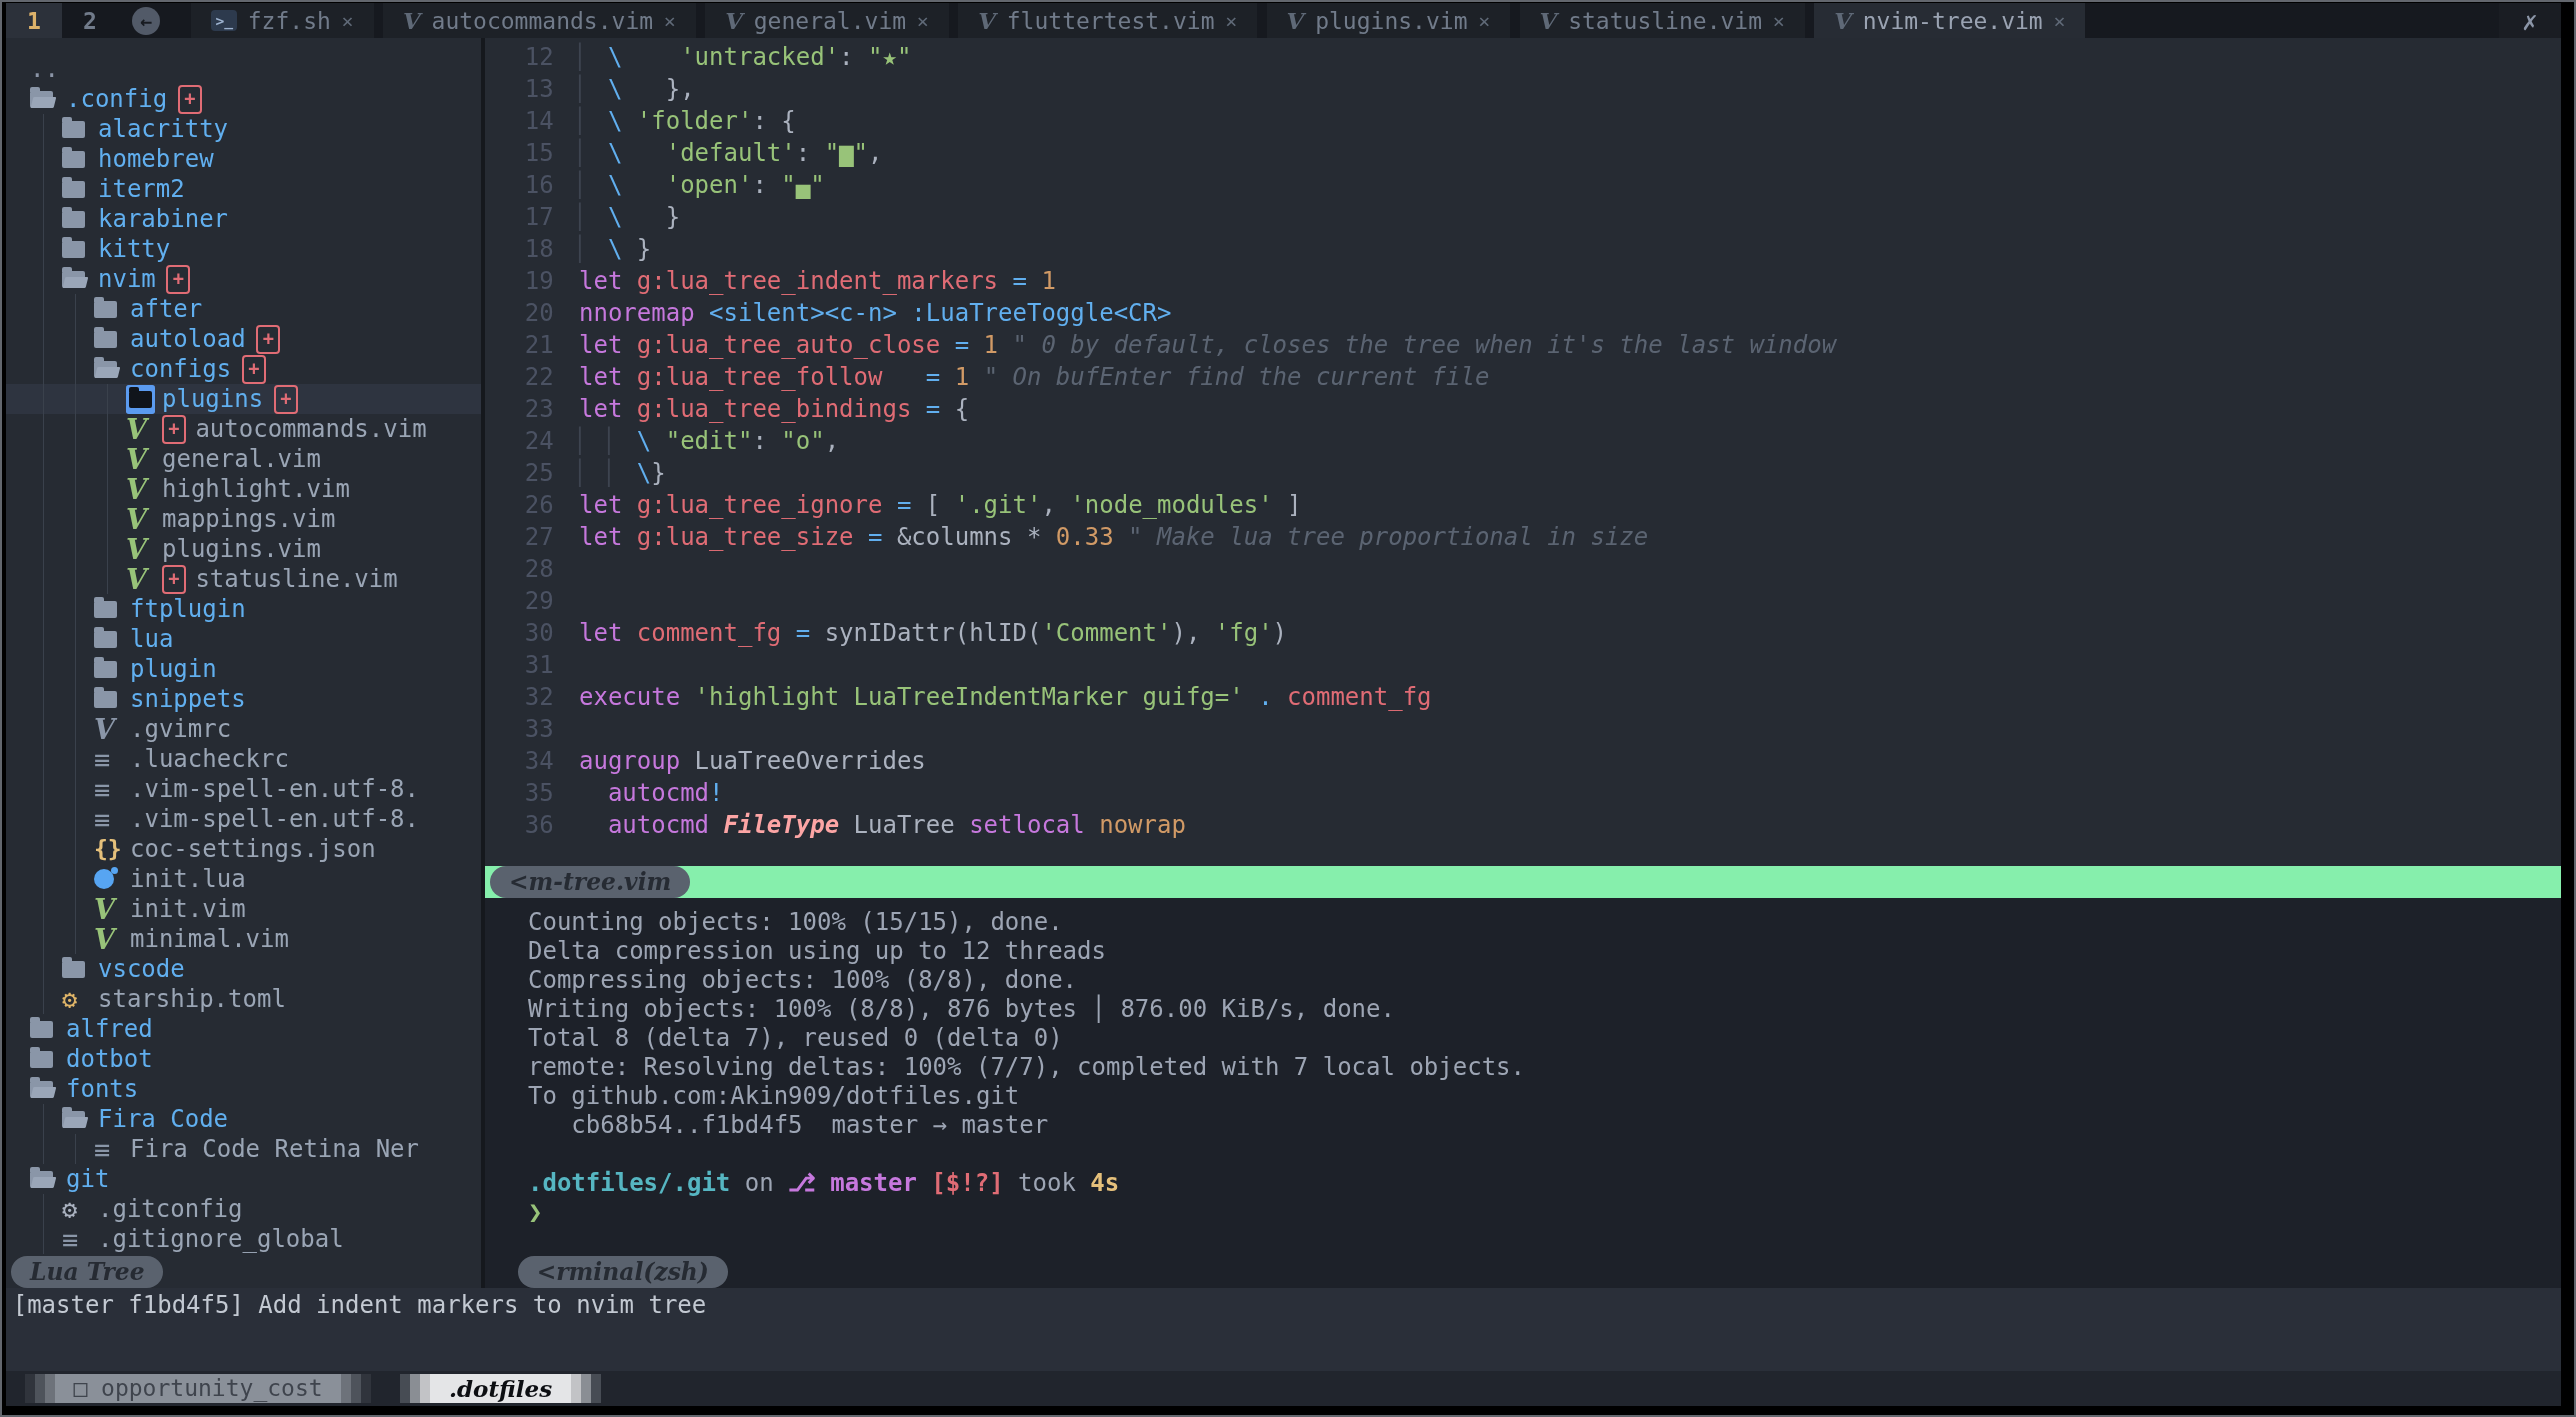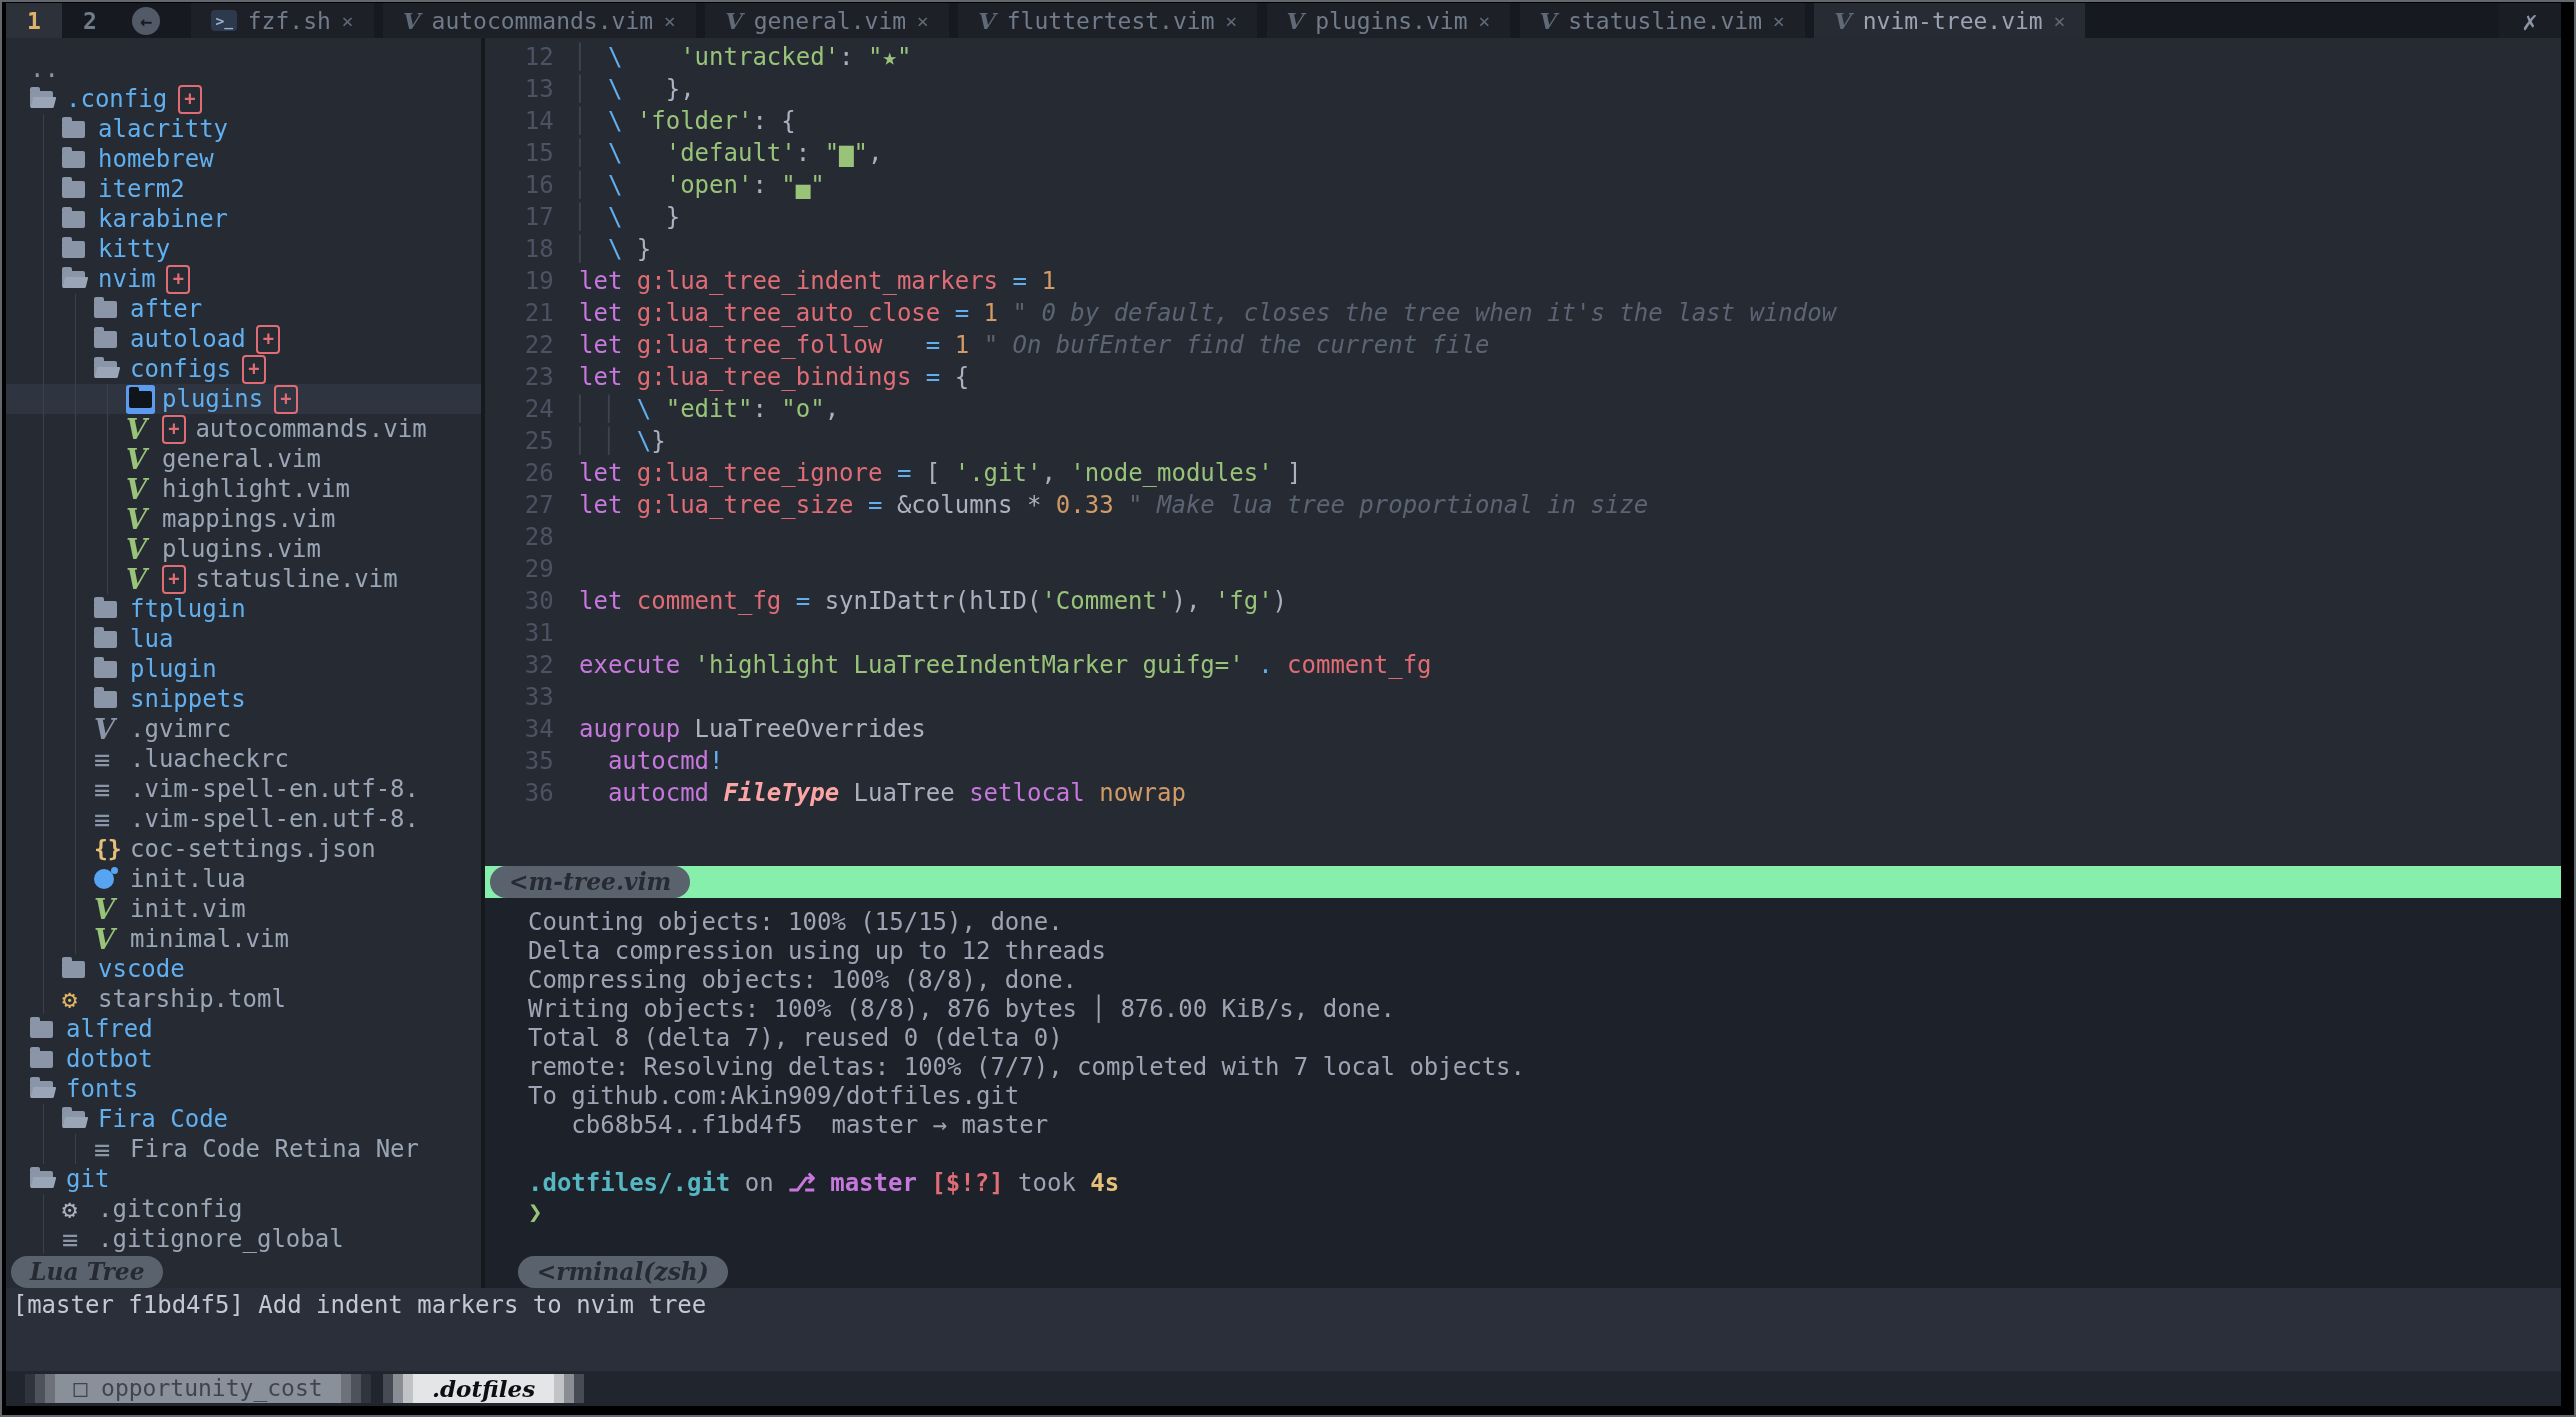--- a/index.html
+++ b/index.html
@@ -34,21 +34,21 @@
   .tline{height:29px;white-space:pre;font-size:24px;line-height:29px}
   
   .pill{display:inline-block;background:#5a626e;color:#262b33;font-family:"DejaVu Serif",serif;
         font-style:italic;font-weight:bold;font-size:23.4px;border-radius:17.4px;padding:2px 18.7px;white-space:nowrap}
   
   .statusrow{height:32px;flex:none;display:flex}
   .statusrow .sleft{width:475px;flex:none;background:#262b33;display:flex;align-items:center;padding-left:5.3px;box-sizing:border-box}
   .statusrow .sdiv{width:4px;flex:none;background:#15181d}
   .statusrow .sright{flex:1;background:#1d2129;display:flex;align-items:center;padding-left:33px}
   .message{height:83px;flex:none;background:#2a2f39;color:#c3c9d2;font-size:24px;line-height:35px;padding-left:6.7px;white-space:pre}
-  .tmux{height:35px;flex:none;background:#21252d;display:flex;align-items:center;padding-left:18.7px;gap:12px}
+  .tmux{height:35px;flex:none;background:#21252d;display:flex;align-items:center;padding-left:18.7px;gap:29px}
   .twin{display:flex;height:29px;font-size:23px}
   .twin span{display:block;width:10px;height:100%}
   .twin .tmain{width:auto;display:flex;align-items:center;padding:0 18.7px;white-space:pre}
   .twin.gray .b1{background:#30343c}.twin.gray .b2{background:#4e535b}.twin.gray .b3{background:#6d727a}
   .twin.gray .tmain{background:#8a9099;color:#3f444d}
   .twin.light .b1{background:#474c54}.twin.light .b2{background:#8a8e94}.twin.light .b3{background:#c2c3c6}
   .twin.light .tmain{background:#e4e5e7;color:#0c0e12;font-family:"DejaVu Serif",serif;font-weight:bold;font-style:italic}
   
   .trow{height:30px;display:flex;align-items:center;padding-left:24px;white-space:nowrap}
   .trow.sel{background:#2e3440}
@@ -449,20 +449,21 @@
     <div class="rightcol">
       <div class="code">
           <div class="cline"><span class="gut">12</span><span><span class="c-ig">▏</span><span class="c-op"> \</span><span class="c-fg">    </span><span class="c-str">'untracked'</span><span class="c-fg">: </span><span class="c-str">"★"</span></span></div>
           <div class="cline"><span class="gut">13</span><span><span class="c-ig">▏</span><span class="c-op"> \</span><span class="c-fg">   },</span></span></div>
           <div class="cline"><span class="gut">14</span><span><span class="c-ig">▏</span><span class="c-op"> \</span><span class="c-fg"> </span><span class="c-str">'folder'</span><span class="c-fg">: {</span></span></div>
           <div class="cline"><span class="gut">15</span><span><span class="c-ig">▏</span><span class="c-op"> \</span><span class="c-fg">   </span><span class="c-str">'default'</span><span class="c-fg">: </span><span class="c-str">"▆"</span><span class="c-fg">,</span></span></div>
           <div class="cline"><span class="gut">16</span><span><span class="c-ig">▏</span><span class="c-op"> \</span><span class="c-fg">   </span><span class="c-str">'open'</span><span class="c-fg">: </span><span class="c-str">"▄"</span></span></div>
           <div class="cline"><span class="gut">17</span><span><span class="c-ig">▏</span><span class="c-op"> \</span><span class="c-fg">   }</span></span></div>
           <div class="cline"><span class="gut">18</span><span><span class="c-ig">▏</span><span class="c-op"> \</span><span class="c-fg"> }</span></span></div>
           <div class="cline"><span class="gut">19</span><span><span class="c-kw">let</span><span class="c-fg"> </span><span class="c-var">g:lua_tree_indent_markers</span><span class="c-fg"> </span><span class="c-op">=</span><span class="c-fg"> </span><span class="c-num">1</span></span></div>
+          <div class="cline"><span class="gut">20</span><span><span class="c-kw">nnoremap</span><span class="c-fg"> </span><span class="c-op">&lt;silent&gt;&lt;c-n&gt;</span><span class="c-fg"> </span><span class="c-op">:LuaTreeToggle&lt;CR&gt;</span></span></div>
           <div class="cline"><span class="gut">21</span><span><span class="c-kw">let</span><span class="c-fg"> </span><span class="c-var">g:lua_tree_auto_close</span><span class="c-fg"> </span><span class="c-op">=</span><span class="c-fg"> </span><span class="c-num">1</span><span class="c-fg"> </span><span class="c-com">" 0 by default, closes the tree when it's the last window</span></span></div>
           <div class="cline"><span class="gut">22</span><span><span class="c-kw">let</span><span class="c-fg"> </span><span class="c-var">g:lua_tree_follow</span><span class="c-fg">   </span><span class="c-op">=</span><span class="c-fg"> </span><span class="c-num">1</span><span class="c-fg"> </span><span class="c-com">" On bufEnter find the current file</span></span></div>
           <div class="cline"><span class="gut">23</span><span><span class="c-kw">let</span><span class="c-fg"> </span><span class="c-var">g:lua_tree_bindings</span><span class="c-fg"> </span><span class="c-op">=</span><span class="c-fg"> {</span></span></div>
           <div class="cline"><span class="gut">24</span><span><span class="c-ig">▏</span><span class="c-fg"> </span><span class="c-ig">▏</span><span class="c-op"> \</span><span class="c-fg"> </span><span class="c-str">"edit"</span><span class="c-fg">: </span><span class="c-str">"o"</span><span class="c-fg">,</span></span></div>
           <div class="cline"><span class="gut">25</span><span><span class="c-ig">▏</span><span class="c-fg"> </span><span class="c-ig">▏</span><span class="c-op"> \</span><span class="c-fg">}</span></span></div>
           <div class="cline"><span class="gut">26</span><span><span class="c-kw">let</span><span class="c-fg"> </span><span class="c-var">g:lua_tree_ignore</span><span class="c-fg"> </span><span class="c-op">=</span><span class="c-fg"> [ </span><span class="c-str">'.git'</span><span class="c-fg">, </span><span class="c-str">'node_modules'</span><span class="c-fg"> ]</span></span></div>
           <div class="cline"><span class="gut">27</span><span><span class="c-kw">let</span><span class="c-fg"> </span><span class="c-var">g:lua_tree_size</span><span class="c-fg"> </span><span class="c-op">=</span><span class="c-fg"> &amp;columns * </span><span class="c-num">0.33</span><span class="c-fg"> </span><span class="c-com">" Make lua tree proportional in size</span></span></div>
           <div class="cline"><span class="gut">28</span><span></span></div>
           <div class="cline"><span class="gut">29</span><span></span></div>
           <div class="cline"><span class="gut">30</span><span><span class="c-kw">let</span><span class="c-fg"> </span><span class="c-var">comment_fg</span><span class="c-fg"> </span><span class="c-op">=</span><span class="c-fg"> synIDattr(hlID(</span><span class="c-str">'Comment'</span><span class="c-fg">), </span><span class="c-str">'fg'</span><span class="c-fg">)</span></span></div>

